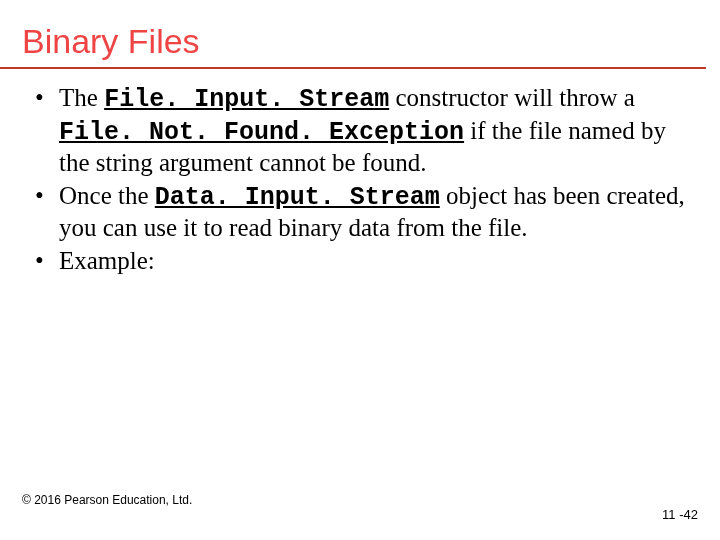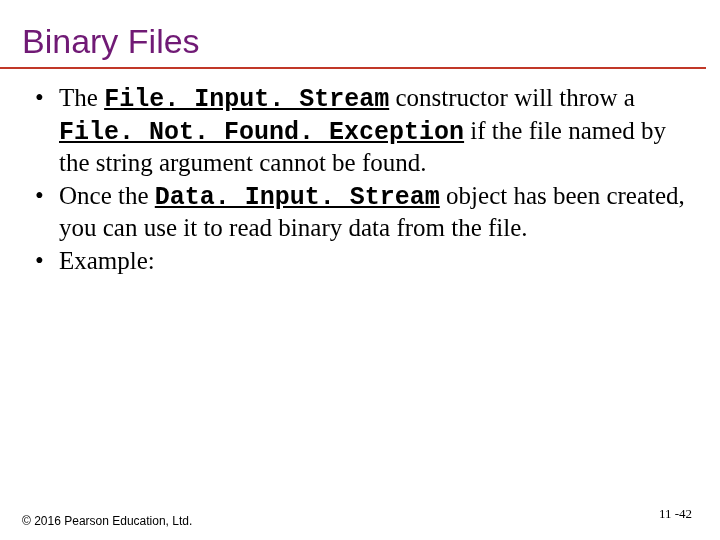--- a/index.html
+++ b/index.html
@@ -14,21 +14,21 @@
   }
   .slide {
     width: 720px;
     height: 540px;
     position: relative;
     box-sizing: border-box;
   }
   .title {
     font-family: Arial, Helvetica, sans-serif;
     font-size: 34px;
-    color: #701a75;
+    color: #ef4444;
     padding: 22px 0 6px 22px;
     border-bottom: 2px solid #c13828;
     margin: 0 14px 0 0;
   }
   .body {
     padding: 14px 30px 0 35px;
     font-size: 25px;
     line-height: 1.22;
   }
   ul.lvl1 {
@@ -65,30 +65,30 @@
     top: 0;
   }
   .mono {
     font-family: "Courier New", Courier, monospace;
     font-weight: bold;
   }
   .ul { text-decoration: underline; }
   .footer-left {
     position: absolute;
     left: 22px;
-    bottom: 12px;
+    bottom: 33px;
     font-family: Arial, Helvetica, sans-serif;
     font-size: 12px;
     color: #000;
   }
   .footer-right {
     position: absolute;
-    right: 28px;
+    right: 22px;
     bottom: 18px;
-    font-family: Liberation Serif, serif;
+    font-family: Liberation Sans, sans-serif;
     font-size: 13px;
     color: #000;
   }
 </style>
 </head>
 <body>
 
 <div class="slide">
 
   <div class="title">Binary Files</div>

